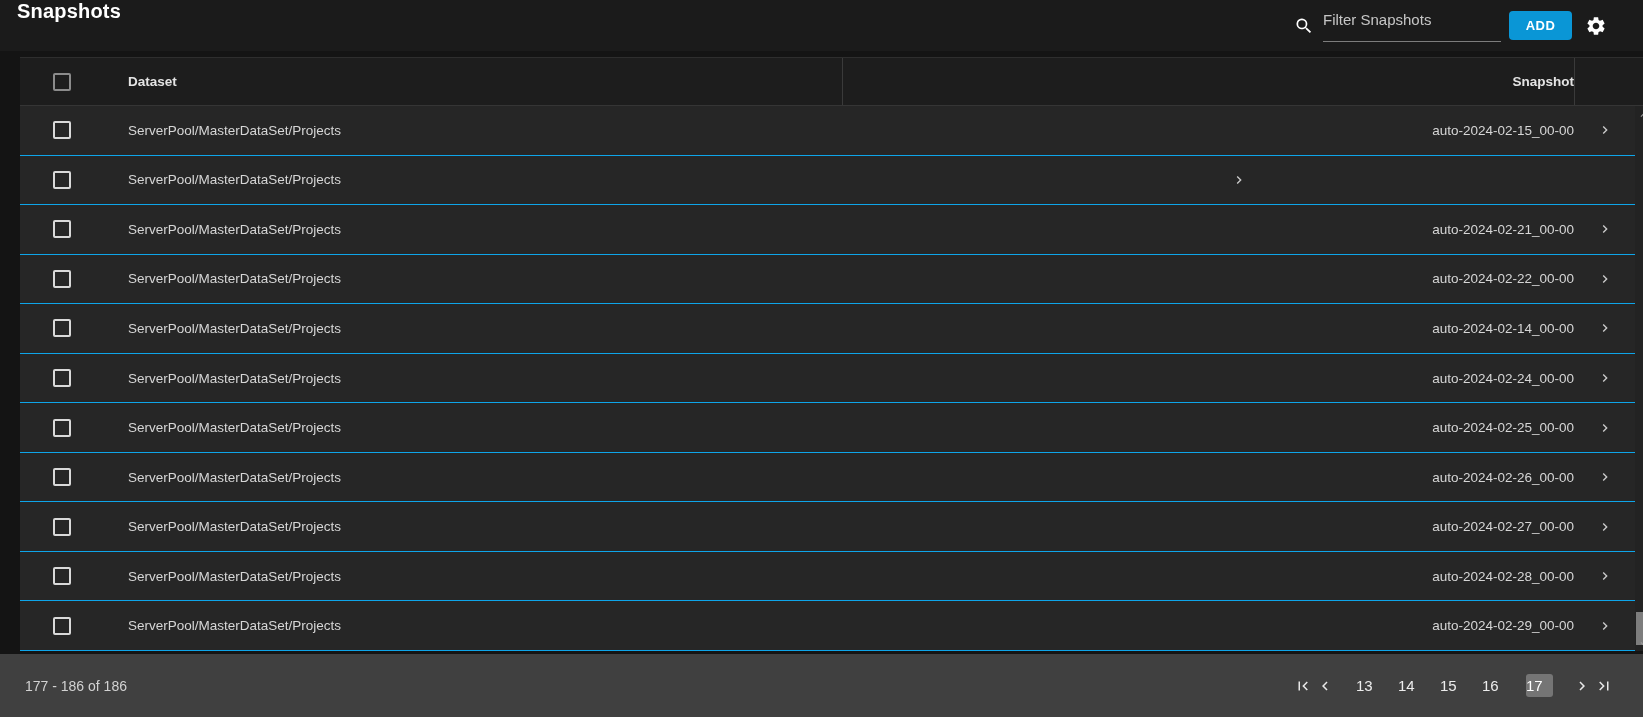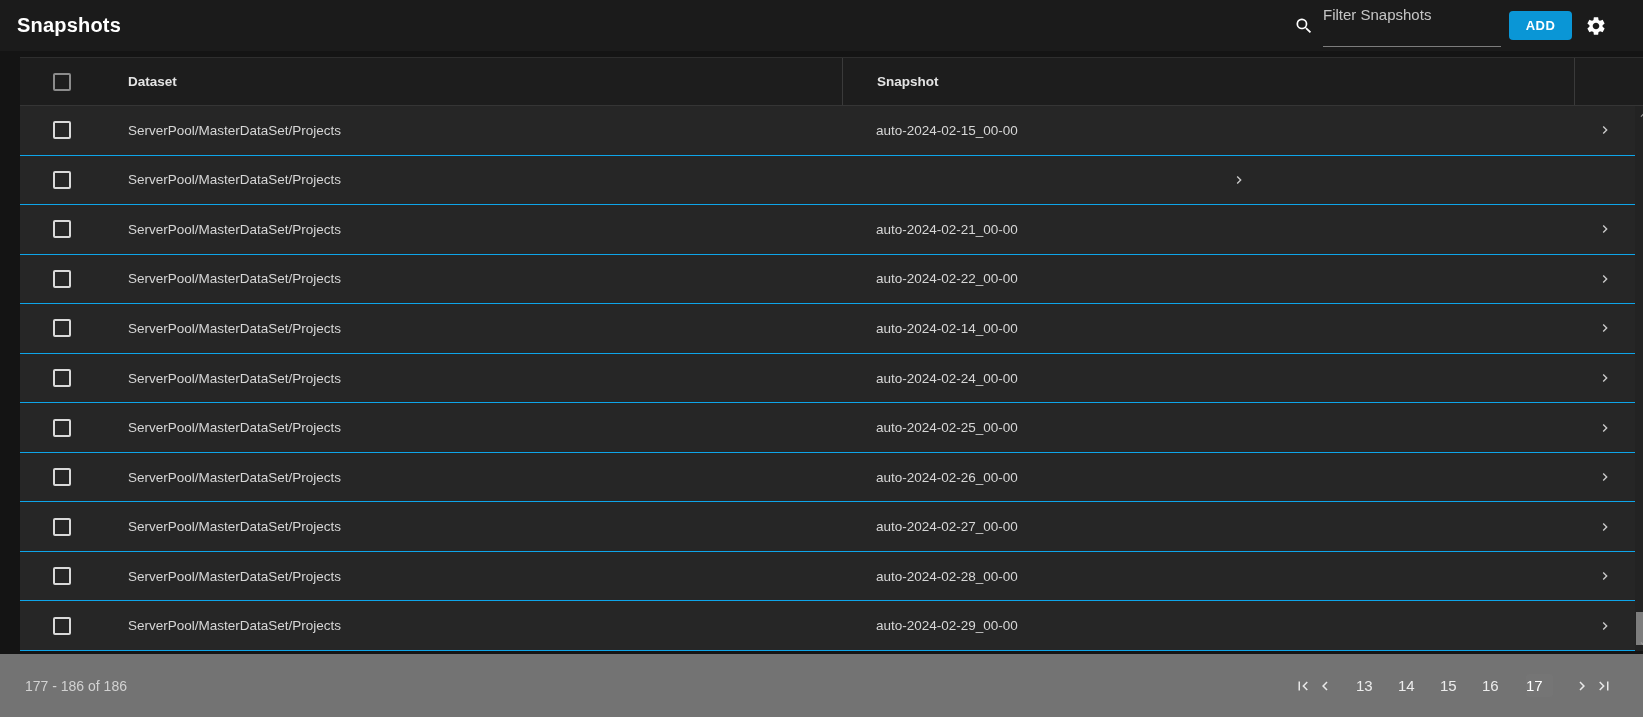--- a/index.html
+++ b/index.html
@@ -7,46 +7,46 @@
   body {
     position:relative;
     background:#141414;
     font-family:"Liberation Sans", sans-serif;
     overflow:hidden;
   }
 
   
   .topbar {
     position:absolute; top:0; left:0; width:1643px; height:51px;
-    background:#1b1b1b; display:flex; align-items:center;
+    background:#1b1b1b; display:flex; 
   }
   .page-title { margin-left:17px; font-size:20px; font-weight:bold; color:#ffffff; letter-spacing:.2px; }
   .top-right { margin-left:auto; display:flex; align-items:center; padding-right:36px; }
   .search-icon { display:flex; margin-right:9px; }
   .filter-input {
     width:178px; background:transparent; border:none; border-bottom:1px solid #7d7d7d;
-    color:#e0e0e0; font-size:15px; padding:2px 0 23px; outline:none; font-family:inherit;
+    color:#e0e0e0; font-size:15px; padding:2px 0 13px; outline:none; font-family:inherit;
   }
   .filter-input::placeholder { color:#c6c6c6; opacity:1; }
   .add-btn {
     margin-left:8px; width:63px; height:29px; border:none; border-radius:4px;
     color:#ffffff; font-weight:bold; font-size:13px; letter-spacing:.4px;
     font-family:inherit; cursor:pointer;
   }
   .gear-btn { margin-left:13px; background:none; border:none; display:flex; cursor:pointer; }
 
   
   .table-card { position:absolute; top:57px; left:0; width:1632px;margin-left:20px; }
   .thead {
     height:49px; background:#1d1d1d; display:flex; align-items:stretch;
     border-top:1px solid #2e2e2e; border-bottom:1px solid #353535;
   }
   .cell-sel { flex:0 0 108px; padding-left:33px; display:flex; align-items:center; }
   .cell-dataset { flex:0 0 714px; display:flex; align-items:center; }
-  .cell-snapshot { flex:0 0 732px; padding-left:34px; display:flex; align-items:center; }
+  .cell-snapshot { flex:0 0 732px; padding-left:34px; display:flex; align-items:center;justify-content:flex-end; }
   .cell-chevron { flex:1 1 auto; display:flex; align-items:center; justify-content:center; }
   .thead .cell-snapshot, .thead .cell-chevron { border-left:1px solid #3a3a3a; }
   .col-label { font-size:13.5px; font-weight:bold; color:#e4e4e4; }
 
   .tbody { display:flex; }
   .rows-col { width:1615px; height:545px; display:flex; flex-direction:column; }
   .trow {
     flex:1 1 0; background:#262626; border-bottom:1px solid #0ea5e9;
     display:flex; align-items:center; cursor:pointer;
   }
@@ -62,21 +62,21 @@
   .vscroll { position:relative; width:17px; height:545px; background:#232323; }
   .vs-btn { position:absolute; left:0; width:17px; height:15px; display:flex;
             align-items:center; justify-content:center; cursor:pointer; }
   .vs-up { top:1px; } .vs-down { bottom:0; }
   .vs-thumb { position:absolute; left:1px; top:506px; width:15px; height:33px;
               background:#7d7d7d; cursor:grab; }
 
   
   .footerbar {
     position:absolute; top:654px; left:0; width:1643px; height:63px;
-    background:#737373; display:flex; align-items:center;
+    background:#404040; display:flex; align-items:center;
   }
   .range-label { margin-left:25px; font-size:14px; color:#d2d2d2; }
   .paginator { margin-left:auto; margin-right:28px; display:flex; align-items:center; }
   .pg-icon-btn { background:none; border:none; padding:0 2px; display:flex; align-items:center; cursor:pointer; }
   .pg-num {
     min-width:30px; text-align:left; margin:0 6px; font-size:15px; color:#ededed; cursor:pointer;
   }
   .pg-num.current {
     min-width:27px; height:23px; line-height:23px; margin:0 8px;
     border-radius:3px; color:#ffffff;

